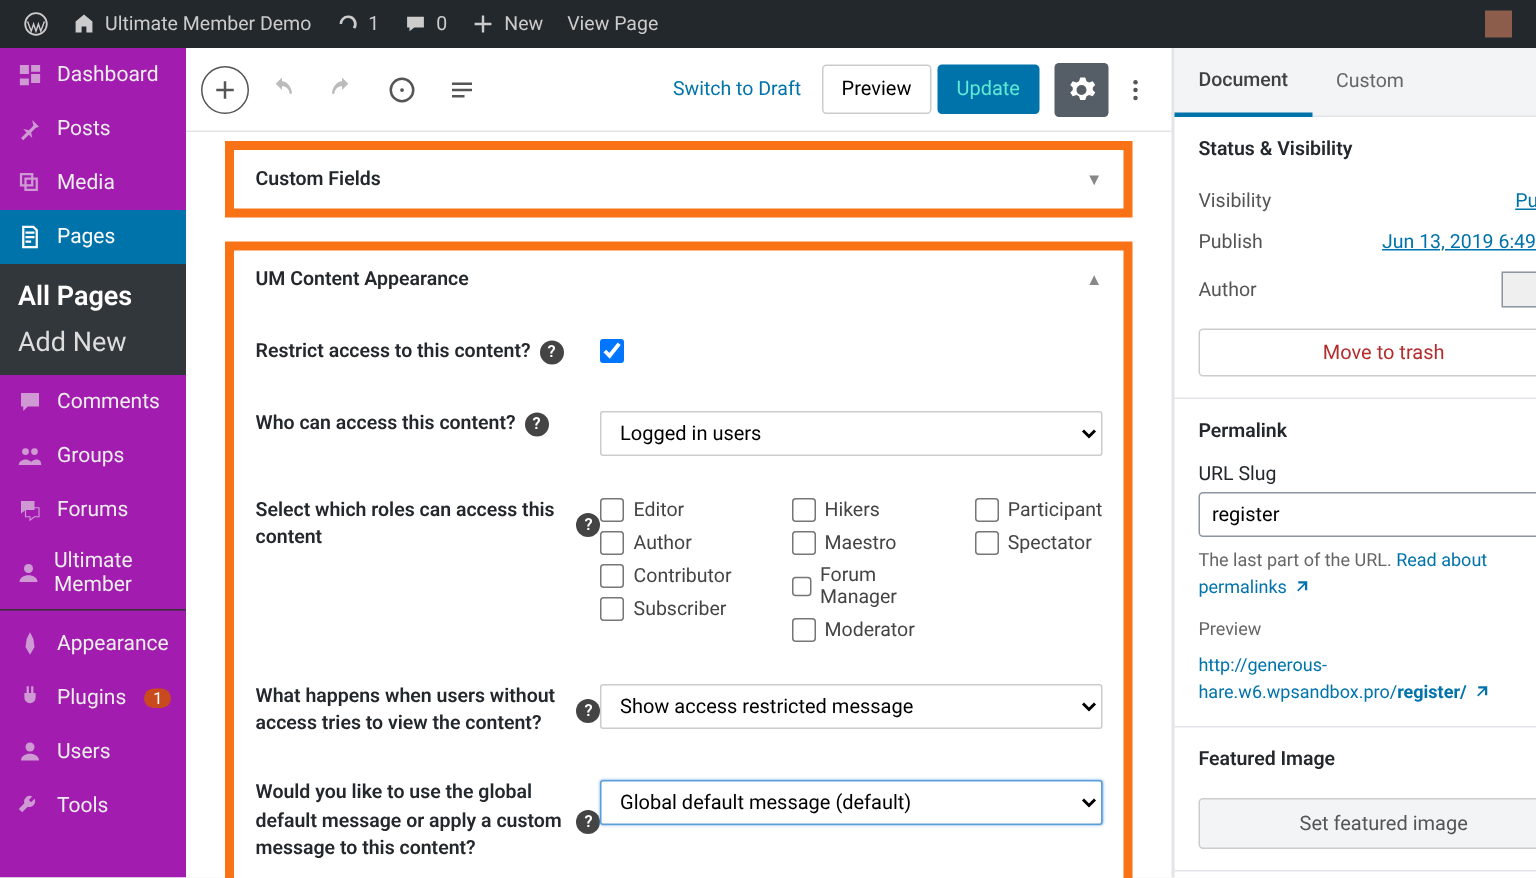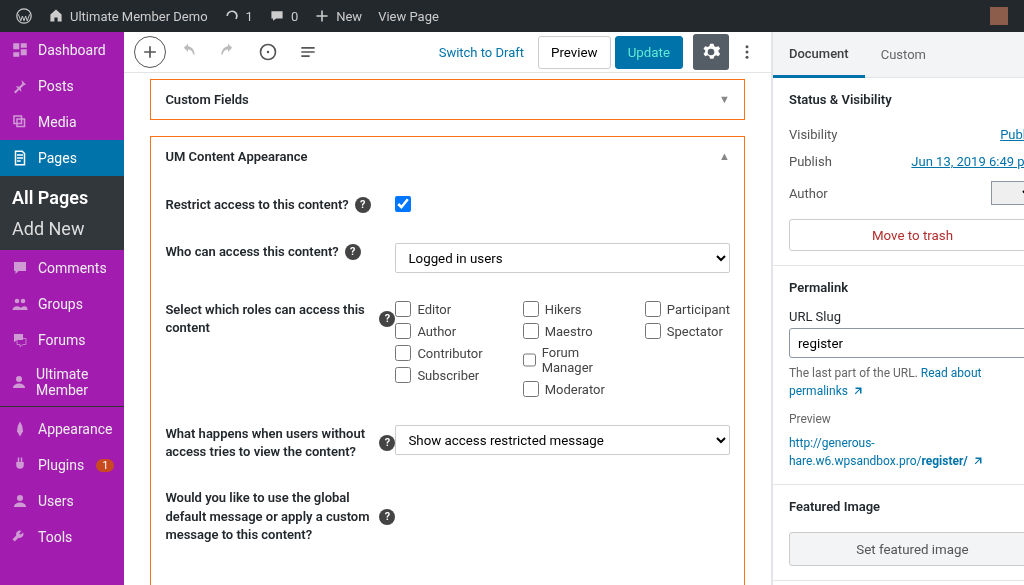--- a/index.html
+++ b/index.html
@@ -15,33 +15,33 @@
 .sidebar-l .mi .ico{width:20px;height:20px;display:flex;align-items:center;justify-content:center;opacity:.6}
 .sidebar-l .mi.current{background:#0073aa;color:#fff}
 .sidebar-l .mi.current .ico{opacity:1}
 .sidebar-l .sub{background:#32373c;padding:6px 0}
 .sidebar-l .sub .si{padding:5px 12px;font-size:18px;color:#ddd;cursor:pointer}
 .sidebar-l .sub .si.cur{color:#fff;font-weight:600}
 .sidebar-l .sep{height:5px;border-top:1px solid #333}
 .sidebar-l .badge{background:#ca4a1f;color:#fff;border-radius:9px;font-size:11px;padding:0 6px;margin-left:4px}
 .editor{flex:1;display:flex;background:#fff}
 .editor-main{flex:1;display:flex;flex-direction:column;border-right:1px solid #e2e4e7}
-.toolbar{height:41px;border-bottom:1px solid #e2e4e7;display:flex;align-items:center;padding:0 10px;gap:4px}
+.toolbar{height:56px;border-bottom:1px solid #e2e4e7;display:flex;align-items:center;padding:0 10px;gap:4px}
 .toolbar .tbtn{width:36px;height:36px;border:none;background:transparent;color:#555;display:flex;align-items:center;justify-content:center;cursor:pointer;border-radius:3px}
 .toolbar .tbtn svg{width:20px;height:20px;fill:currentColor}
 .toolbar .tbtn.add{border:1px solid #555;border-radius:50%;width:32px;height:32px}
 .toolbar .tbtn.dim{color:#bbb}
 .toolbar .sp{flex:1}
 .toolbar .link{color:#0073aa;padding:0 10px;cursor:pointer}
 .toolbar .btn{height:33px;padding:0 12px;border:1px solid #ccc;background:#fff;cursor:pointer;border-radius:3px}
 .toolbar .btn.pri{background:#0073aa;border-color:#0073aa;color:#5eead4}
 .toolbar .gear{width:36px;height:36px;background:#555d66;color:#fff;display:flex;align-items:center;justify-content:center;cursor:pointer;border-radius:3px;margin-left:6px}
 .toolbar .more{width:28px;height:36px;display:flex;align-items:center;justify-content:center;cursor:pointer;color:#555}
 .content{flex:1;overflow:auto;padding:0 26px 40px}
-.metabox{border:1px solid #f97316;background:#fff;margin-top:16px}
+.metabox{border:6px solid #f97316;background:#fff;margin-top:16px}
 .metabox.first{margin-top:6px}
 .metabox-h{padding:12px 14px;font-weight:600;display:flex;align-items:center;cursor:pointer}
 .metabox-h .sp{flex:1}
 .metabox-h .tog{color:#888;font-size:11px}
 .metabox-body{padding:6px 14px 14px}
 .row{display:flex;align-items:flex-start;padding:14px 0;border:none}
 .row .lab{width:230px;display:flex;align-items:center;gap:6px;color:#23282d;font-weight:600;font-size:13px;line-height:1.4}
 .row .lab .q{width:16px;height:16px;border-radius:50%;background:#444;color:#fff;display:inline-flex;align-items:center;justify-content:center;font-size:11px;cursor:help;flex-shrink:0}
 .row .ctrl{flex:1}
 select.wide{width:100%;height:30px;border:1px solid #ccc;background:#fff;padding:0 8px;border-radius:2px}
@@ -360,20 +360,21 @@
                   <span>What happens when users without access tries to view the content?</span>
                   <span class="q">?</span>
                 </div>
               <div class="ctrl"><select class="wide"><option>Show access restricted message</option></select></div>
             </div>
             <div class="row">
               <div class="lab">
                   <span>Would you like to use the global default message or apply a custom message to this content?</span>
                   <span class="q">?</span>
                 </div>
+              <div class="ctrl"><select class="wide focus"><option>Global default message (default)</option></select></div>
             </div>
             <div class="row">
               
               
             </div>
 
           </div>
         </div>
       </div>
     </div>

